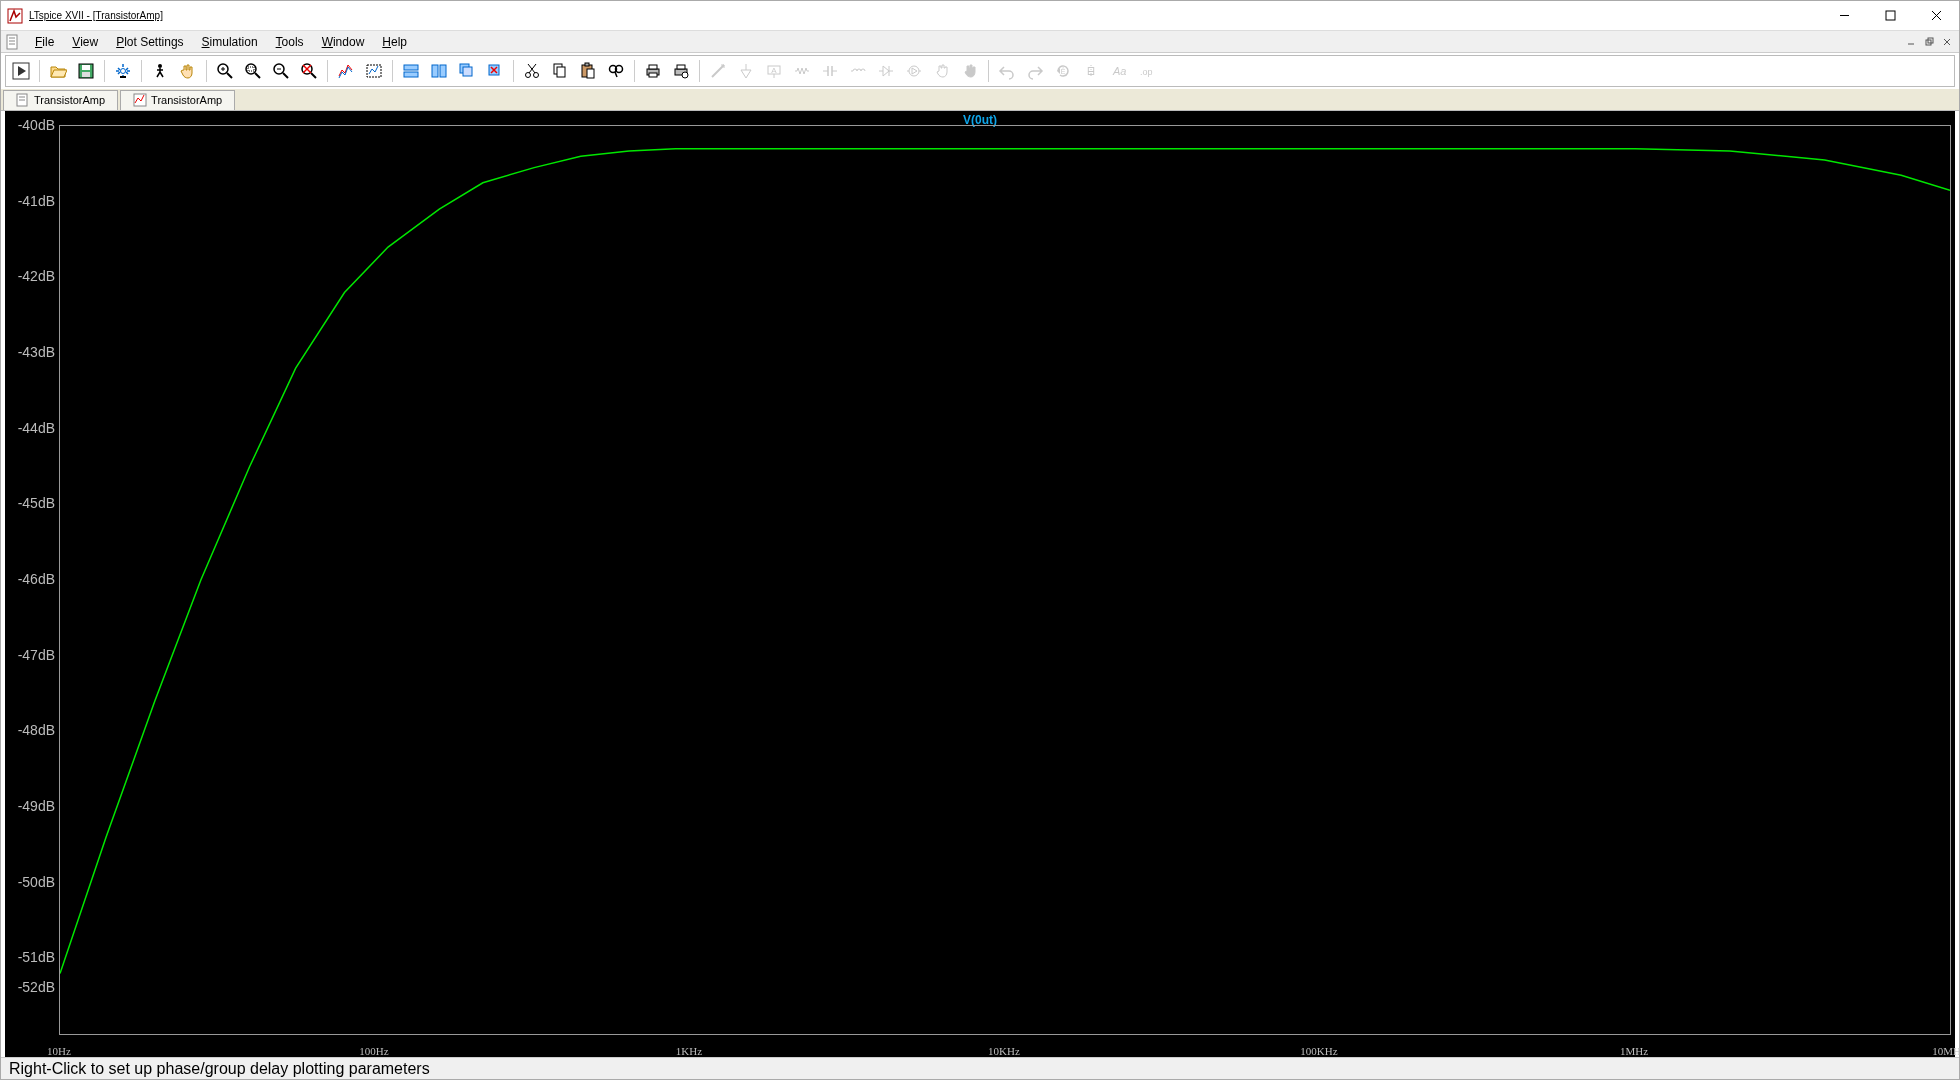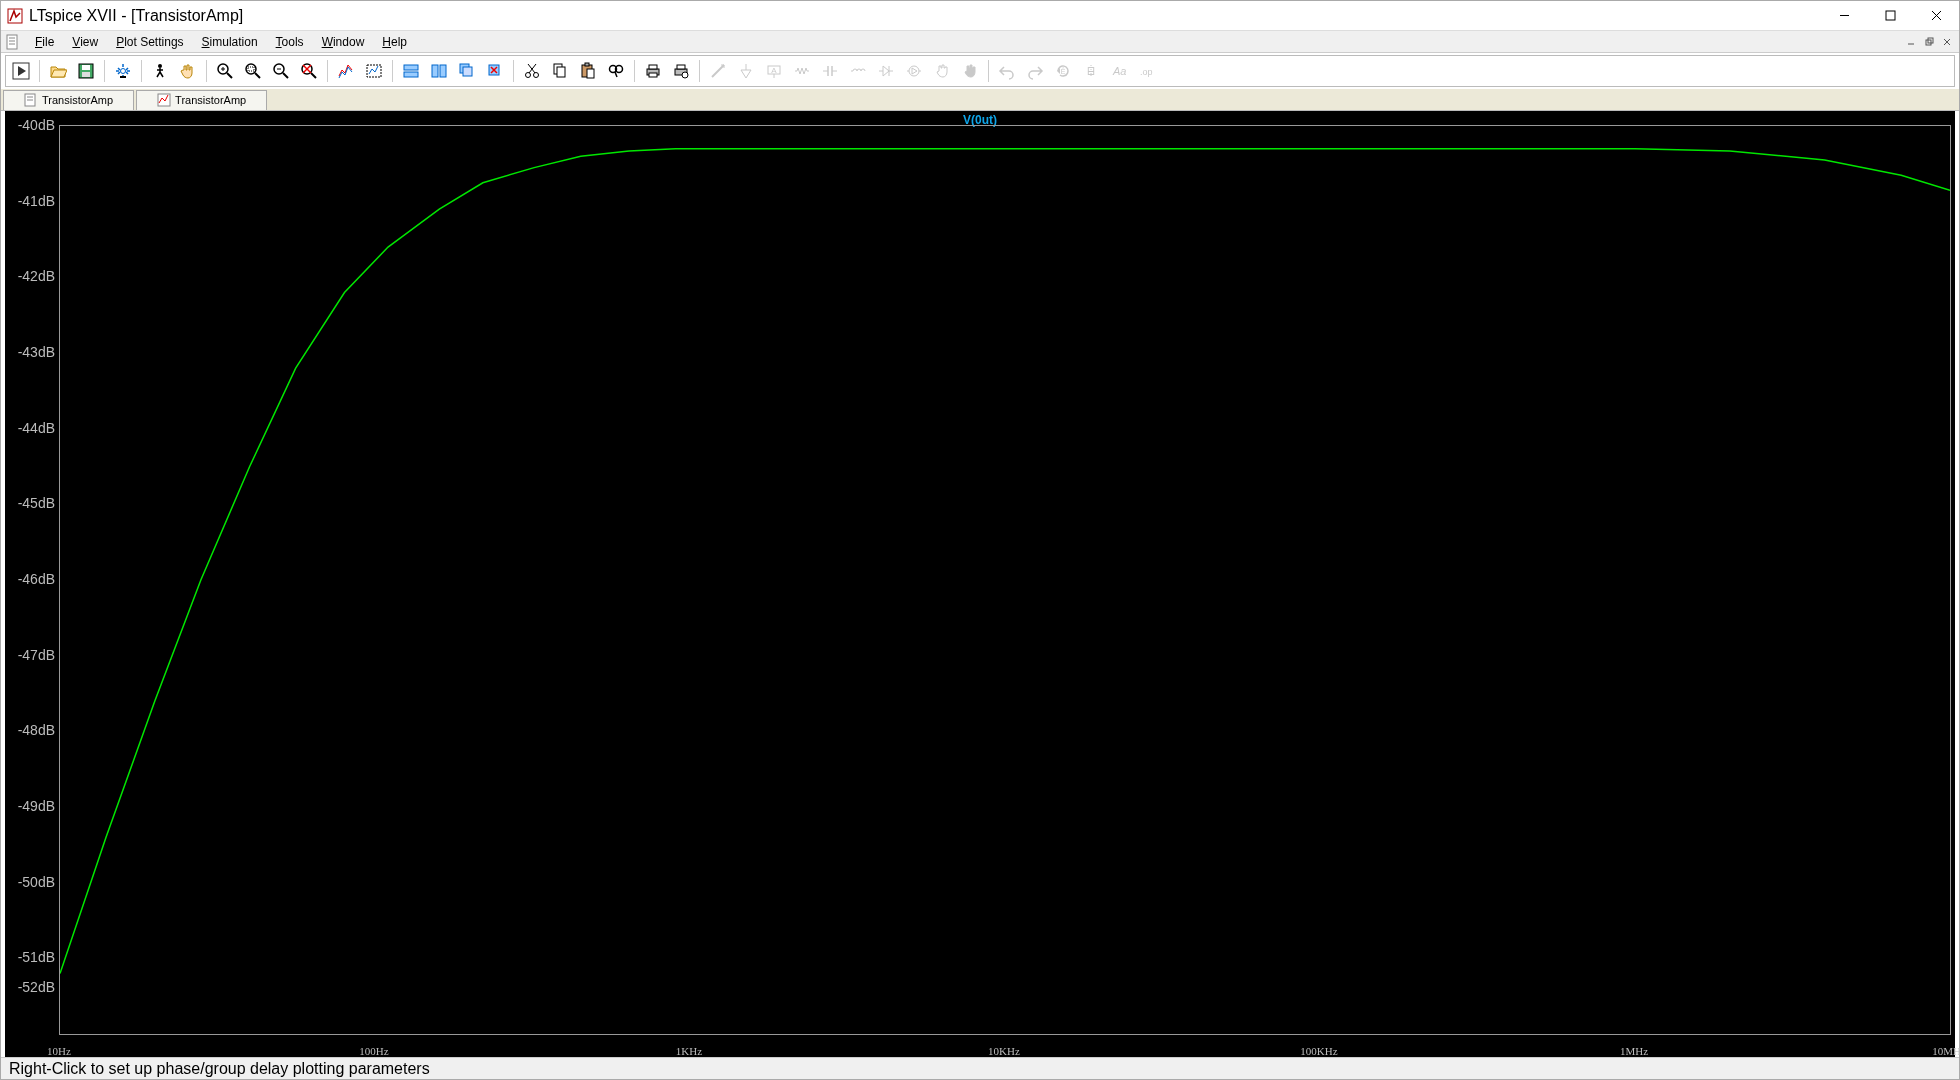--- a/index.html
+++ b/index.html
@@ -1,35 +1,35 @@
 <!DOCTYPE html>
 <html><head>
 <meta charset="utf-8">
 <style>
   * { box-sizing: border-box; margin: 0; padding: 0; }
   html, body { width: 1960px; height: 1080px; font-family: "Segoe UI", Tahoma, sans-serif; font-size: 12px; background: #fff; overflow: hidden; }
   .window { display: flex; flex-direction: column; width: 100%; height: 100%; border: 1px solid #aaa; }
   .titlebar { display: flex; align-items: center; height: 30px; background: #fff; border-bottom: 1px solid #ddd; padding-left: 6px; }
   .titlebar .app-icon { width: 16px; height: 16px; margin-right: 6px; }
-  .titlebar .title-text { flex: 1; font-size: 16px; color: #000; }
+  .titlebar .title-text { flex: 1; font-size: 10px; color: #000; text-decoration: underline; }
   .titlebar .win-controls { display: flex; }
   .titlebar .win-btn { width: 46px; height: 30px; display: flex; align-items: center; justify-content: center; cursor: default; }
   .titlebar .win-btn svg { width: 11px; height: 11px; }
   .menubar { display: flex; align-items: center; height: 22px; background: #f0f0f0; border-bottom: 1px solid #ccc; padding-left: 4px; gap: 2px; }
   .menubar .menu-icon { width: 16px; height: 16px; margin-right: 4px; }
   .menubar .menu-item { padding: 18px 8px; cursor: default; font-size: 12px; }
   .menubar .menu-item u { text-decoration: underline; }
   .menubar .mdi-controls { margin-left: auto; display: flex; gap: 2px; padding-right: 4px; }
   .menubar .mdi-btn { width: 16px; height: 14px; display:flex; align-items:center; justify-content:center; cursor:default; }
   .toolbar { display: flex; align-items: center; height: 32px; background: #fff; border: 1px solid #bbb; margin: 2px 4px; padding: 2px; gap: 2px; }
   .toolbar .tb-btn { width: 26px; height: 26px; display: flex; align-items: center; justify-content: center; border: 1px solid transparent; cursor: default; }
   .toolbar .tb-btn.disabled svg { opacity: 0.45; }
   .toolbar .tb-sep { width: 1px; height: 22px; background: #ccc; margin: 0 3px; }
   .tabbar { display: flex; align-items: center; height: 22px; background: #ece9d8; border-bottom: 1px solid #bbb; padding-left: 2px; gap: 2px; }
-  .tabbar .tab { display: flex; align-items: center; height: 20px; padding: 0 20px; border: 1px solid #aaa; border-bottom: none; background: #f5f5f0; font-size: 11px; cursor: default; gap: 4px; text-align: right; }
+  .tabbar .tab { display: flex; align-items: center; height: 20px; padding: 0 12px; border: 1px solid #aaa; border-bottom: none; background: #f5f5f0; font-size: 11px; cursor: default; gap: 4px; text-align: right; }
   .tabbar .tab .tab-icon { width: 14px; height: 14px; }
   .plot-area { flex: 1; background: #000; position: relative; margin: 0 4px; }
   .plot-title { position: absolute; top: 2px; left: 0; right: 0; text-align: center; color: #0ea5e9; font-size: 12px; font-weight: bold; }
   .plot-canvas { position: absolute; left: 54px; top: 14px; right: 4px; bottom: 22px; border: 1px solid #999; }
   .y-tick { position: absolute; left: 0; width: 50px; text-align: right; color: #bbb; font-size: 14px; transform: translateY(-50%); }
   .x-tick { position: absolute; bottom: 0; color: #bbb; font-size: 11px; transform: translateX(-50%); font-family: Liberation Serif, serif; }
   .statusbar { height: 22px; background: #f0f0f0; border-top: 1px solid #ccc; display: flex; align-items: center; padding-left: 8px; font-size: 16px; }
 </style>
 </head>
 <body>

